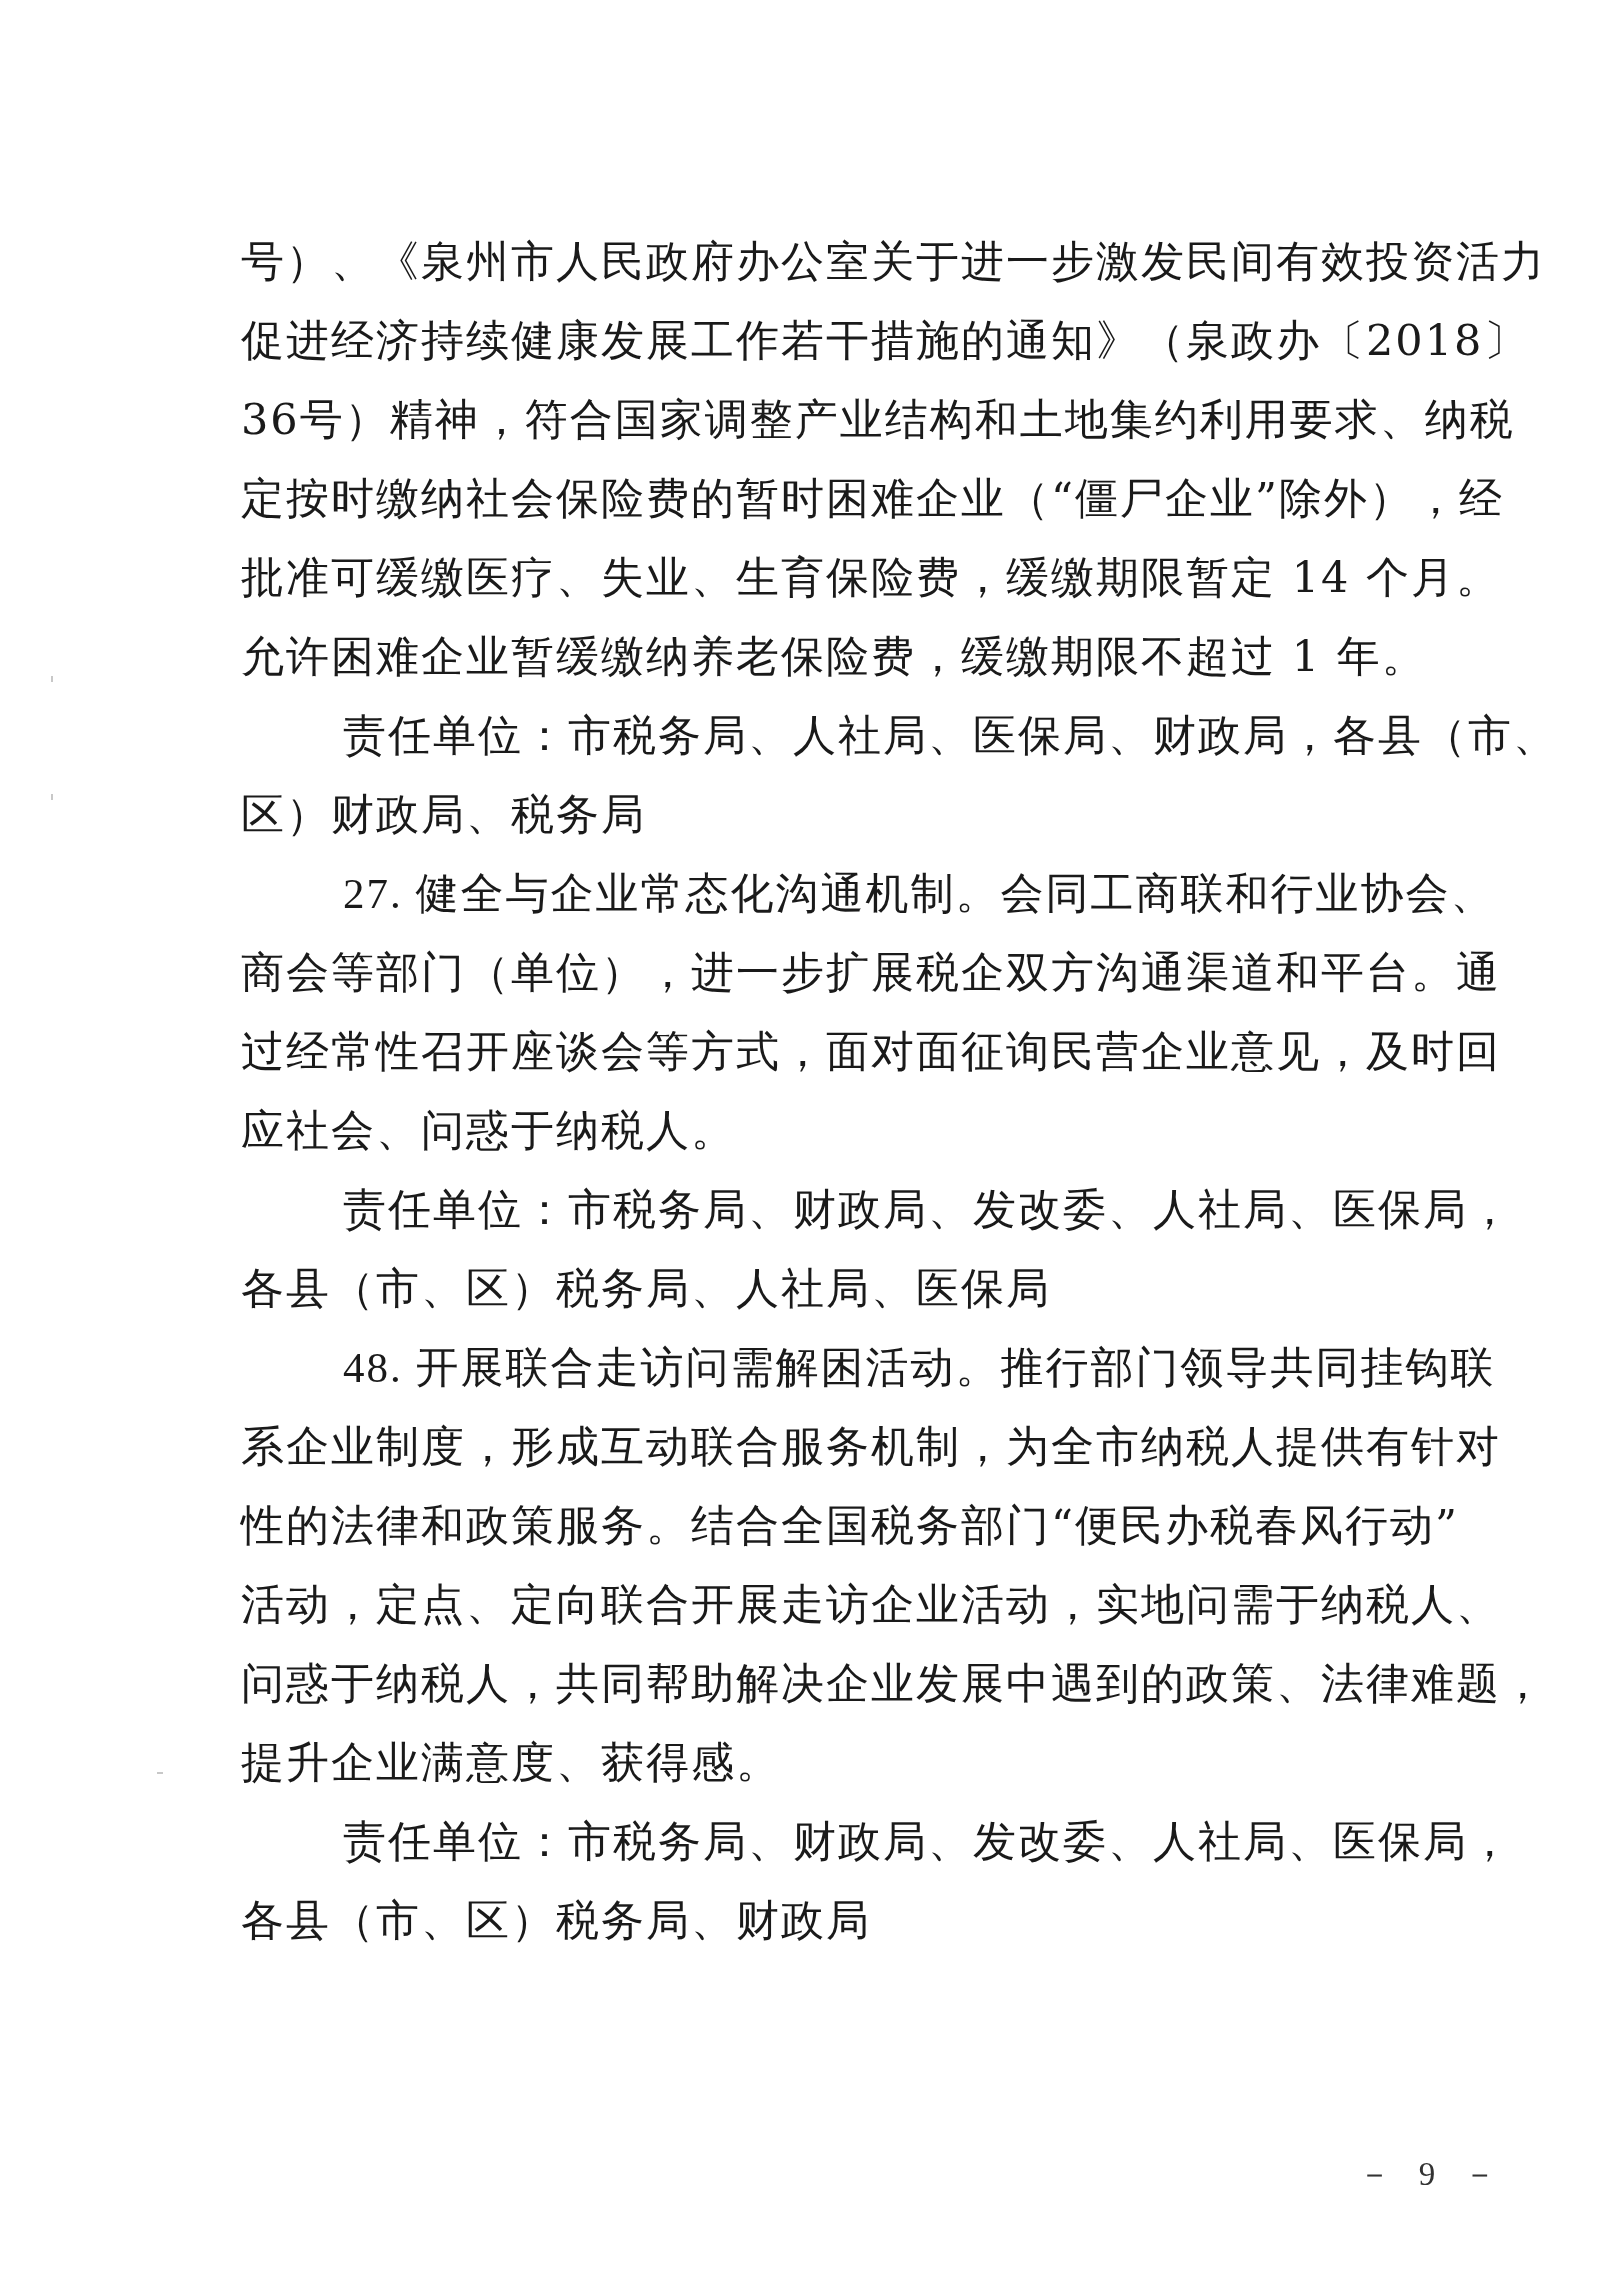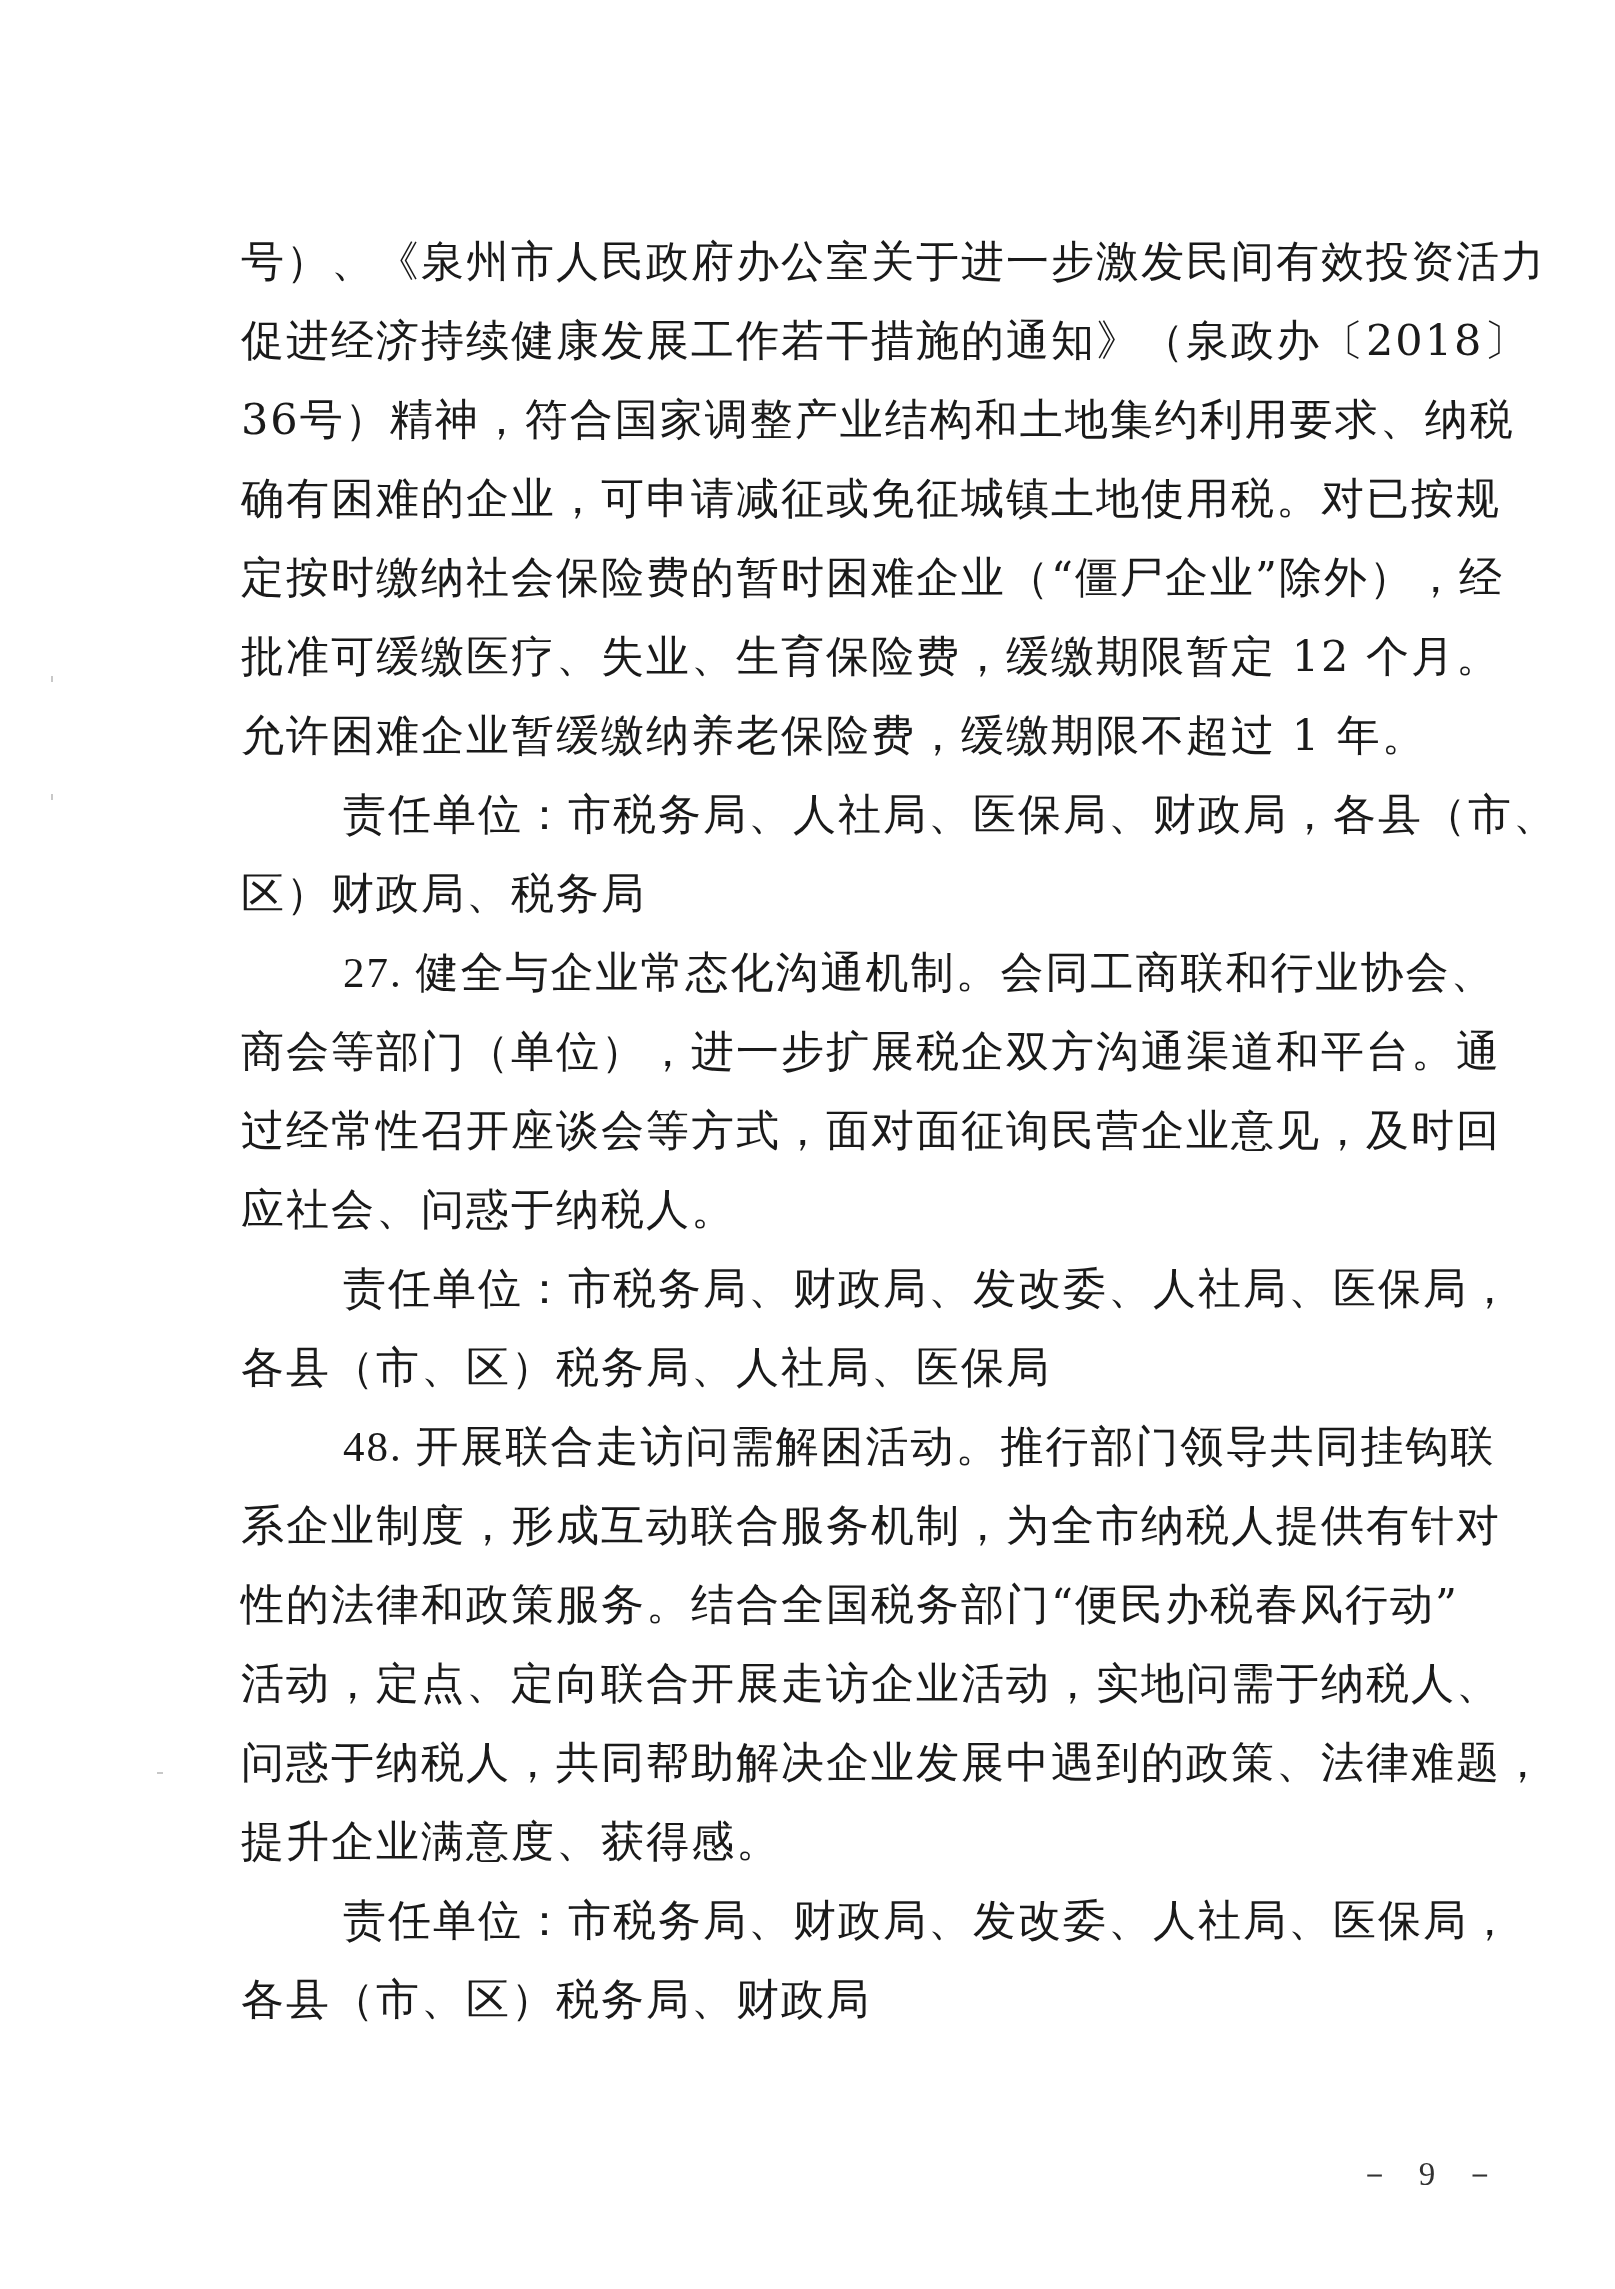--- a/index.html
+++ b/index.html
@@ -18,23 +18,22 @@
 </head>
 <body>
 
 <div class="page">
   <div class="body-text">
 
     <div>
       <span class="line">号）、《泉州市人民政府办公室关于进一步激发民间有效投资活力</span>
       <span class="line">促进经济持续健康发展工作若干措施的通知》（泉政办〔2018〕</span>
       <span class="line">36号）精神，符合国家调整产业结构和土地集约利用要求、纳税</span>
-      <span class="line">确有困难的企业，可申请减征或免征城镇土地使用税。对已按规</span>
       <span class="line">定按时缴纳社会保险费的暂时困难企业（“僵尸企业”除外），经</span>
-      <span class="line">批准可缓缴医疗、失业、生育保险费，缓缴期限暂定 12 个月。</span>
+      <span class="line">批准可缓缴医疗、失业、生育保险费，缓缴期限暂定 14 个月。</span>
       <span class="line last">允许困难企业暂缓缴纳养老保险费，缓缴期限不超过 1 年。</span>
     </div>
 
     <div>
       <span class="line indent">责任单位：市税务局、人社局、医保局、财政局，各县（市、</span>
       <span class="line last">区）财政局、税务局</span>
     </div>
 
     <div>
       <span class="line indent">27. 健全与企业常态化沟通机制。会同工商联和行业协会、</span>

